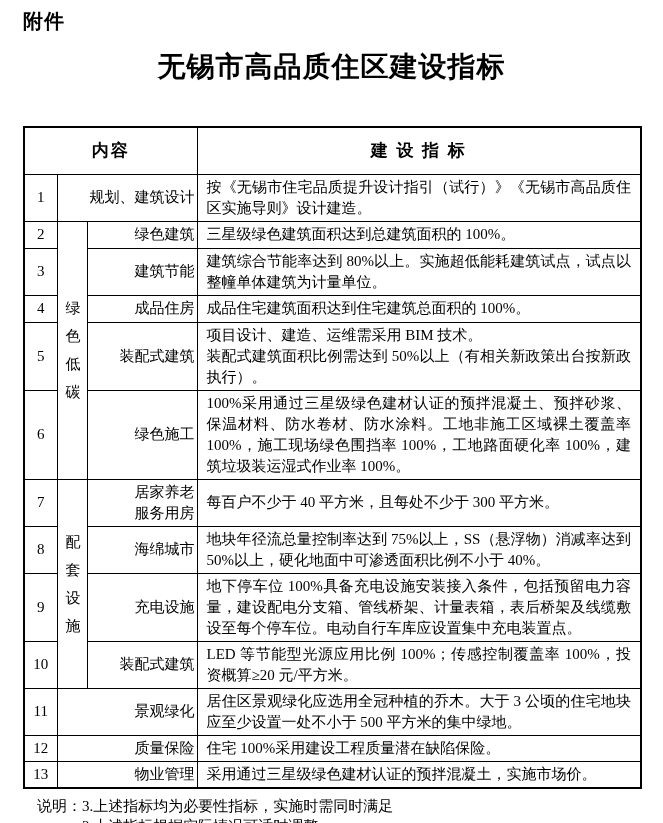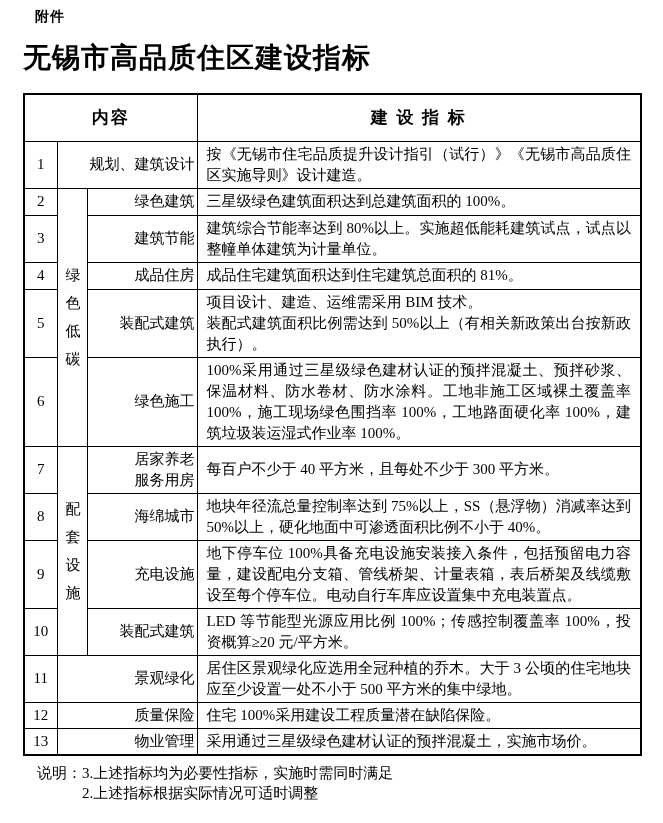--- a/index.html
+++ b/index.html
@@ -14,36 +14,36 @@
   }
   .page {
     width: 663px;
     height: 823px;
     padding: 8px 23px 0 23px;
     position: relative;
   }
   .attachment {
     font-family: "Liberation Sans", "DejaVu Sans", sans-serif;
     font-weight: bold;
-    font-size: 14px;
-    margin-left: 12px;
+    font-size: 20px;
     letter-spacing: 1px;
   }
   .doc-title {
+    text-align: center;
     font-family: "Liberation Sans", "DejaVu Sans", sans-serif;
     font-weight: bold;
     font-size: 28px;
     margin-top: 13px;
     letter-spacing: 1px;
   }
   table.indicator-table {
     border-collapse: collapse;
     table-layout: fixed;
     width: 617px;
-    margin-top: 16px;
+    margin-top: 40px;
     border: 2px solid #000;
   }
   .indicator-table td {
     border: 1px solid #000;
     padding: 1px 2px;
     font-size: 15px;
     line-height: 21px;
     vertical-align: middle;
   }
   td.hdr {
@@ -123,21 +123,21 @@
         <td class="ind">三星级绿色建筑面积达到总建筑面积的 100%。</td>
       </tr>
       <tr style="height:44px">
         <td class="num">3</td>
         <td class="lbl">建筑节能</td>
         <td class="ind">建筑综合节能率达到 80%以上。实施超低能耗建筑试点，试点以整幢单体建筑为计量单位。</td>
       </tr>
       <tr style="height:27px">
         <td class="num">4</td>
         <td class="lbl">成品住房</td>
-        <td class="ind">成品住宅建筑面积达到住宅建筑总面积的 81%。</td>
+        <td class="ind">成品住宅建筑面积达到住宅建筑总面积的 100%。</td>
       </tr>
       <tr style="height:64px">
         <td class="num">5</td>
         <td class="lbl">装配式建筑</td>
         <td class="ind">项目设计、建造、运维需采用 BIM 技术。
 装配式建筑面积比例需达到 50%以上（有相关新政策出台按新政执行）。</td>
       </tr>
       <tr style="height:86px">
         <td class="num">6</td>
         <td class="lbl">绿色施工</td>

